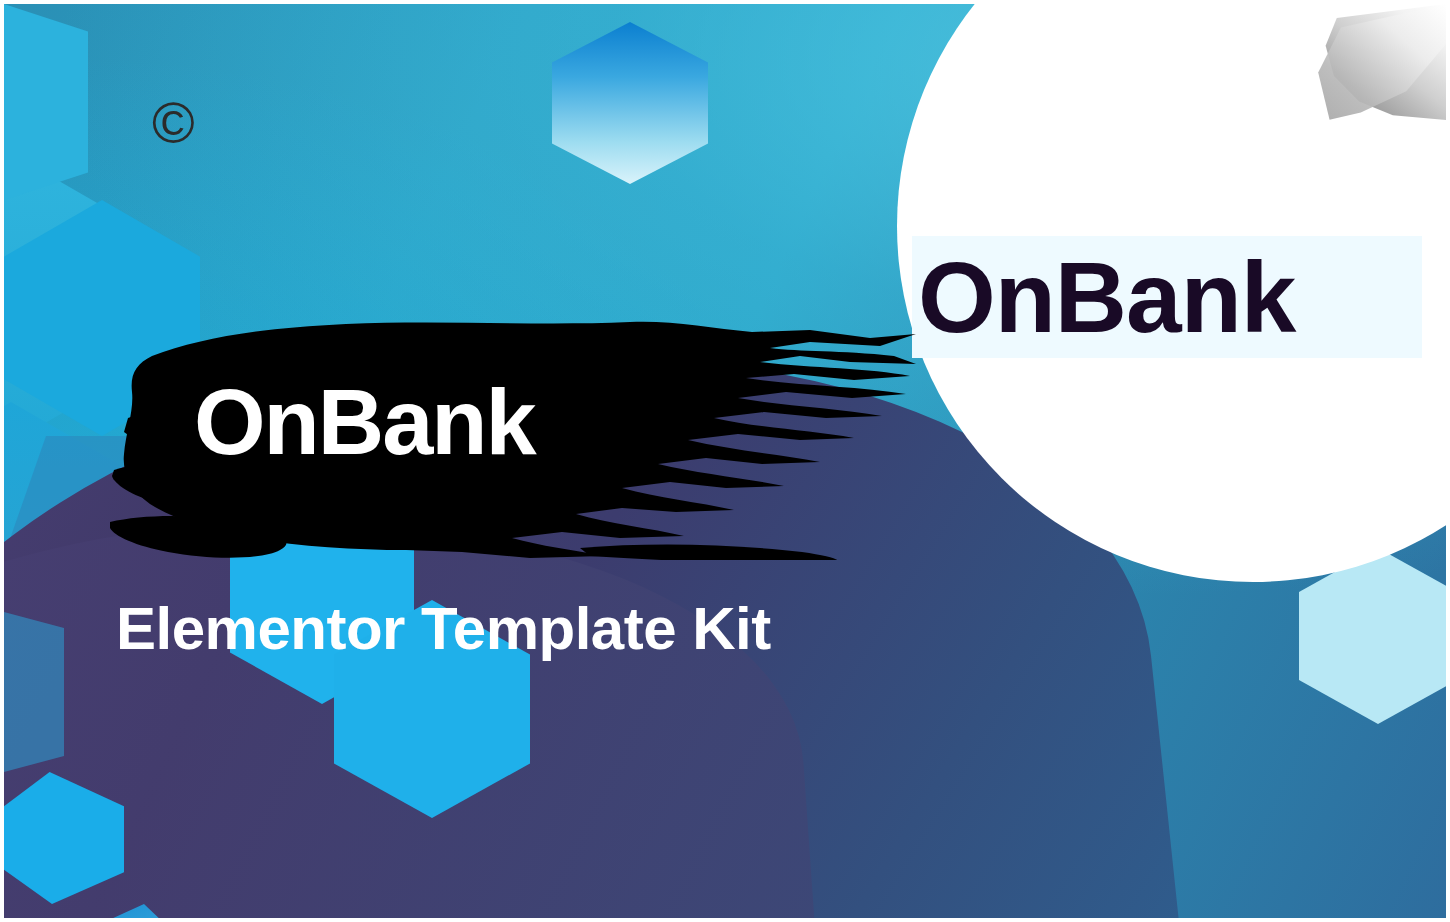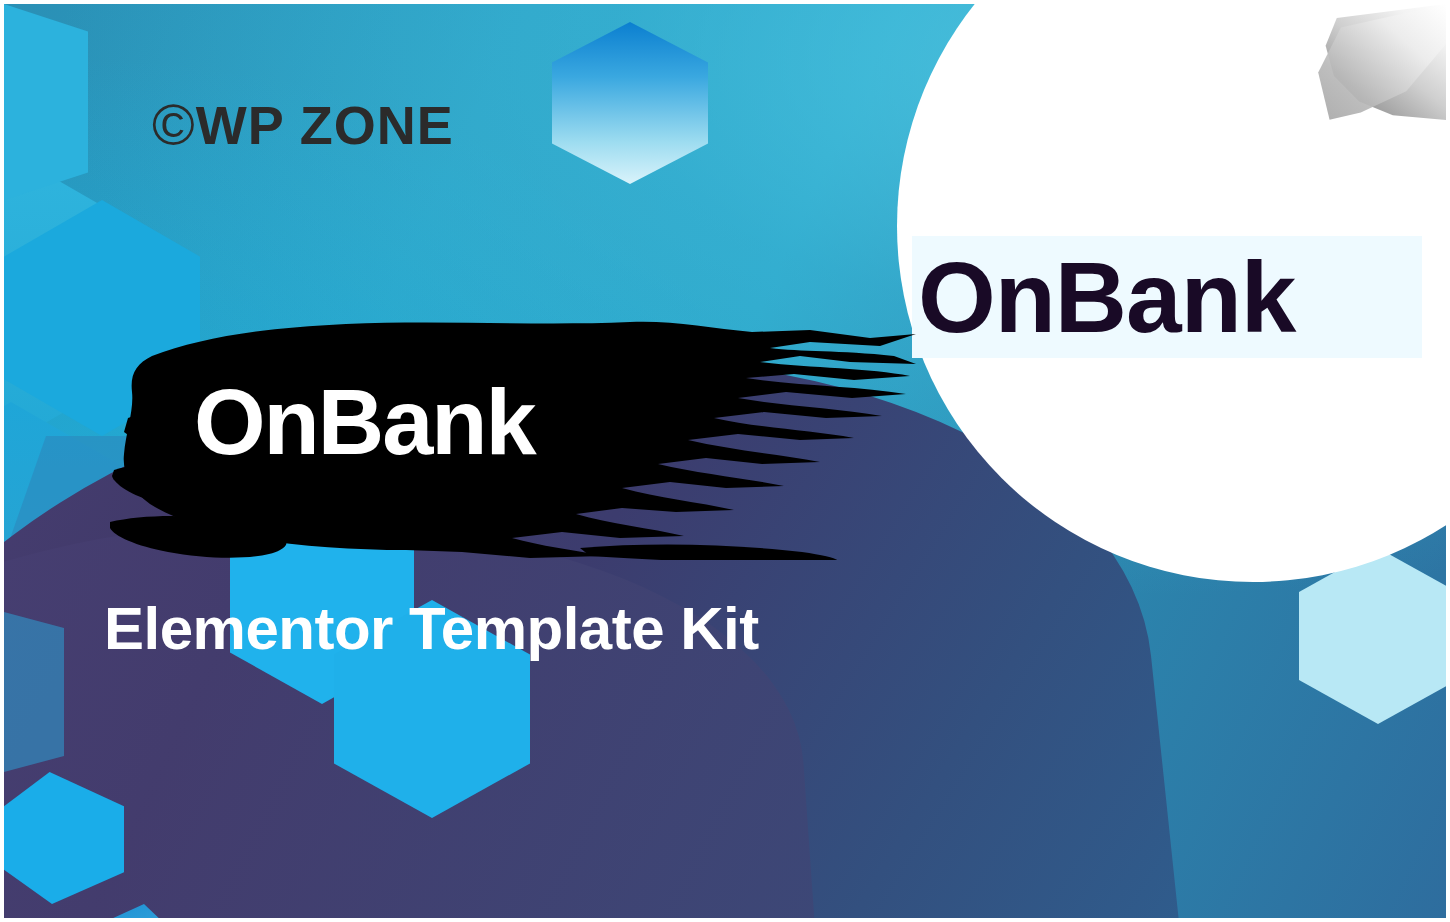--- a/index.html
+++ b/index.html
@@ -150,21 +150,21 @@
     color:#ffffff;
     font-weight:700;
     font-size:92px;
     line-height:1;
     letter-spacing:-2px;
     font-family:"Liberation Sans","DejaVu Sans",sans-serif;
     white-space:nowrap;
   }
 
   .subtitle{
-    position:absolute;left:100px;top:592px;
+    position:absolute;left:112px;top:592px;
     color:#ffffff;
     font-weight:700;
     font-size:60px;
     line-height:1.1;
     letter-spacing:-0.5px;
     font-family:"Liberation Sans","DejaVu Sans",sans-serif;
     white-space:nowrap;
   }
 </style>
 </head>
@@ -253,20 +253,19 @@
           C 630,252 540,248 480,244 Z"></path>
       </svg>
     </div>
 
     <div class="title">OnBank</div>
 
     <div class="subtitle">Elementor Template Kit</div>
 
     <div class="watermark">
       <span class="c-mark">©</span>
-      <span>WP ZONE</span>
     </div>
 
     <div class="curl"></div>
     <div class="curl-edge"></div>
 
   </div>
 </div>
 
 </body></html>

